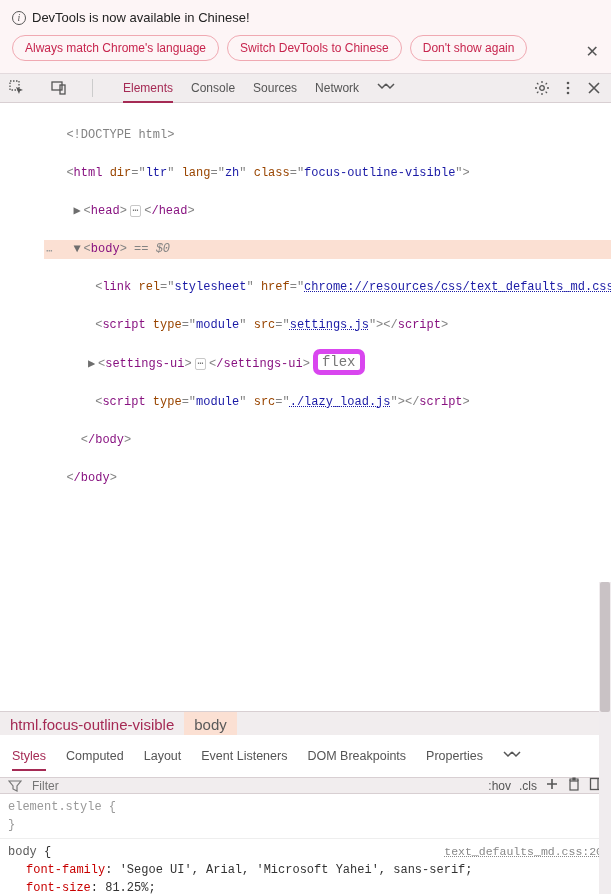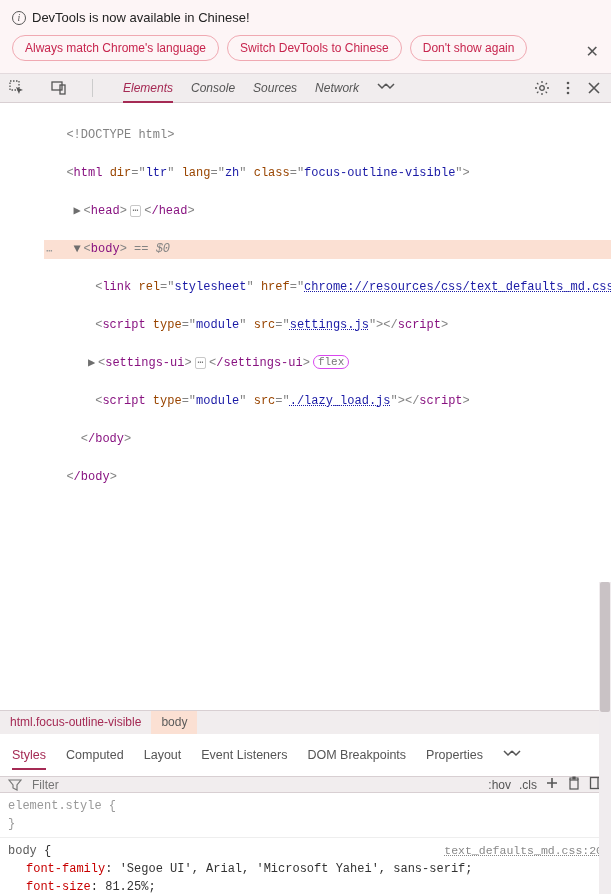--- a/index.html
+++ b/index.html
@@ -59,21 +59,20 @@
   }
   .toolbar {
     display: flex;
     align-items: center;
     background: #f1edee;
     border-top: 1px solid #e3dadd;
     border-bottom: 1px solid #d8cfd2;
     height: 30px;
     padding: 0 6px;
     gap: 20px;
-    font-style: italic;
   }
   .tb-icon {
     width: 22px; height: 22px;
     display: flex; align-items: center; justify-content: center;
     color: #555;
     cursor: pointer;
   }
   .tb-icon svg { width: 16px; height: 16px; }
   .tabs { display: flex; gap: 18px; margin-left: 8px; flex: 1; }
   .tab { color: #555; cursor: pointer; padding: 6px 0; }
@@ -106,45 +105,45 @@
     font-size: 9px;
     padding: 0 2px;
     border-radius: 2px;
     margin: 0 3px;
     line-height: 10px;
     display: inline-block;
     position: relative;
     top: -1px;
   }
   .flex-badge {
-    border: 1px solid #d946ef;
+    border: 5px solid #d946ef;
     background: #fff;
     color: #777;
-    font-size: 11px;
+    font-size: 14px;
     padding: 0 4px;
     border-radius: 7px;
     margin-left: 3px;
     position: relative;
     top: -1px;
   }
   .eq0 { color: #838383; font-style: italic; }
   .dots-gutter {
     position: absolute;
     left: 2px;
     top: 2px;
     color: #999;
     font-size: 11px;
   }
   .breadcrumb {
     background: #f1edee;
     border-top: 1px solid #d8cfd2;
     display: flex;
     align-items: stretch;
     height: 24px;
-    font-size: 12px;
+    font-size: 15px;
   }
   .crumb { padding: 4px 10px; color: #a52a54; cursor: pointer; }
   .crumb.sel { background: #fbe0d3; }
   .styles-tabs {
     display: flex;
     align-items: center;
     gap: 20px;
     padding: 0 12px;
     height: 43px;
     border-bottom: 1px solid #d8cfd2;

